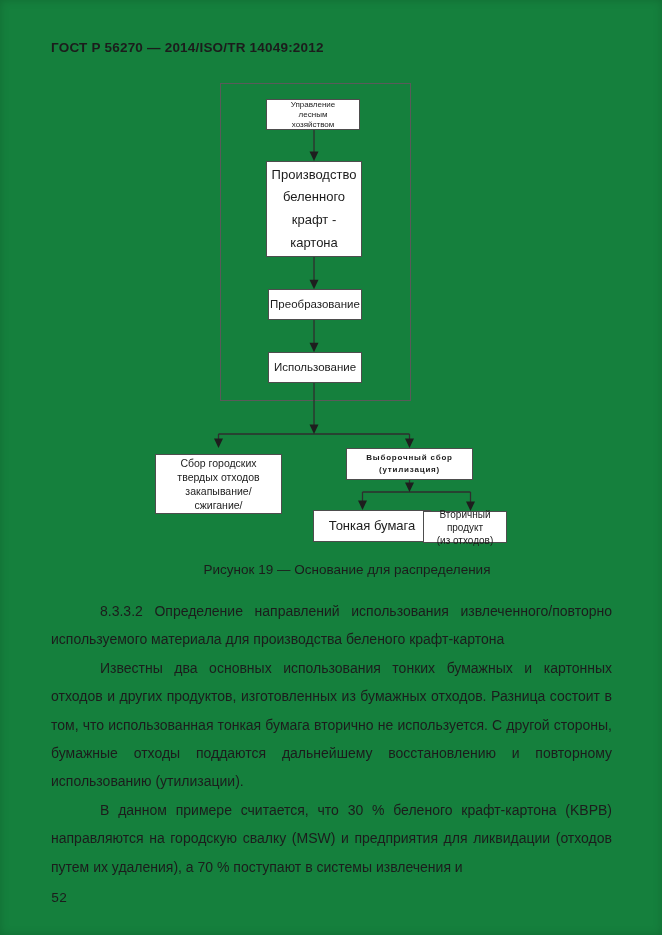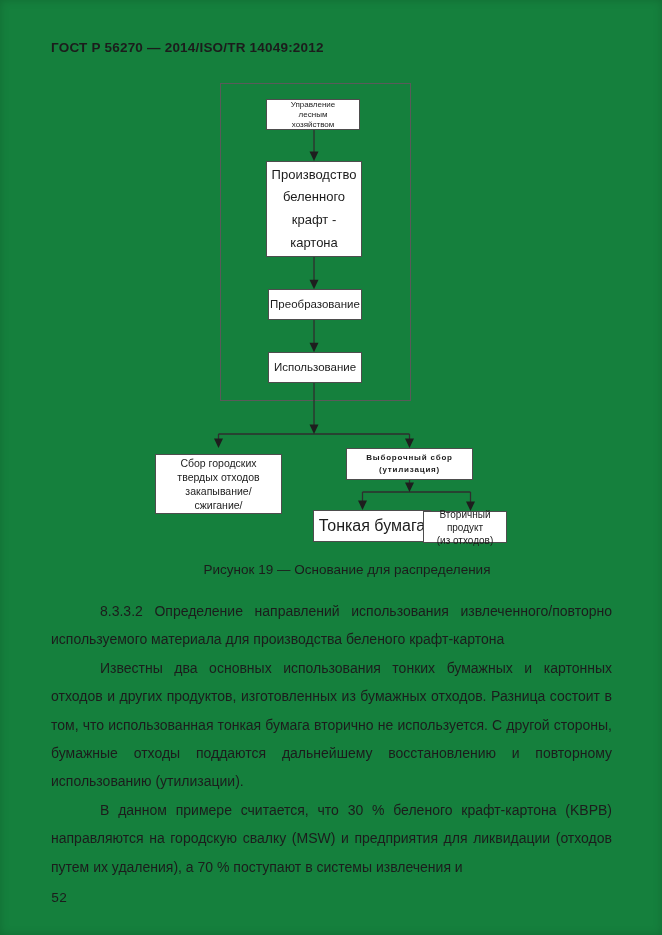--- a/index.html
+++ b/index.html
@@ -51,21 +51,21 @@
     text-align: center;
     white-space: pre-line;
     line-height: 1.25;
   }
   .node-forest      { left: 266px; top:  99px; width: 94px;  height: 31px; font-size: 8px; }
   .node-production  { left: 266px; top: 161px; width: 96px;  height: 96px; font-size: 13px; line-height: 1.75; }
   .node-transform   { left: 268px; top: 289px; width: 94px;  height: 31px; font-size: 11.5px; }
   .node-use         { left: 268px; top: 352px; width: 94px;  height: 31px; font-size: 11.5px; }
   .node-msw         { left: 155px; top: 448px; width: 127px; height: 60px; font-size: 10.5px; line-height: 1.35; margin-top: 6px; }
   .node-selective   { left: 346px; top: 448px; width: 127px; height: 32px; font-size: 8px; font-weight: bold; letter-spacing: 0.8px; line-height: 1.5; }
-  .node-thin-paper  { left: 313px; top: 510px; width: 118px;  height: 32px; font-size: 16px; }
+  .node-thin-paper  { left: 313px; top: 510px; width: 118px;  height: 32px; font-size: 13px; }
   .node-secondary   { left: 423px; top: 511px; width: 84px;  height: 32px; font-size: 10px; line-height: 1.3; }
   .figure-caption {
     position: absolute;
     left: 16px; top: 562px; width: 662px;
     text-align: center;
     font-size: 13.5px;
   }
   
   .body-text {
     position: absolute;

